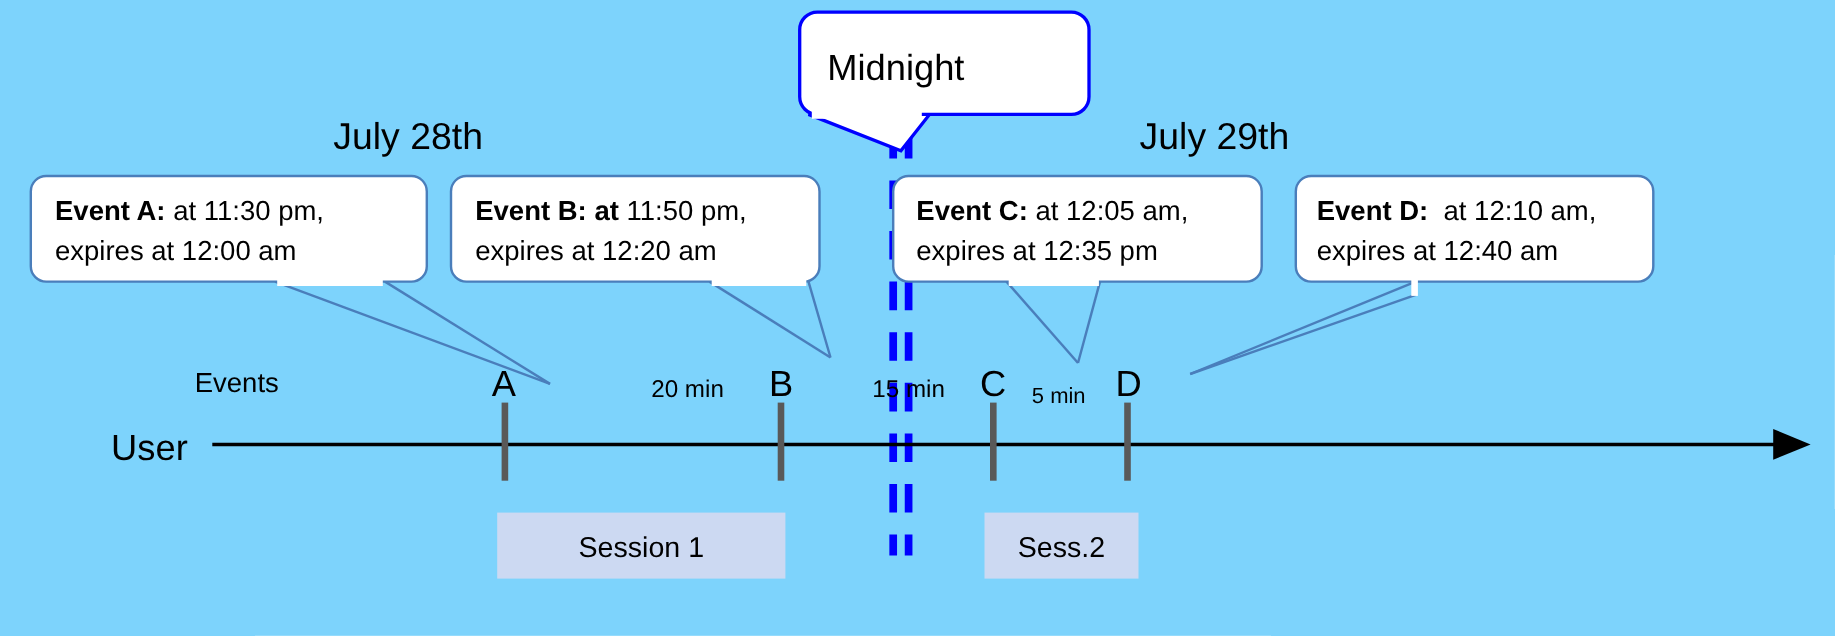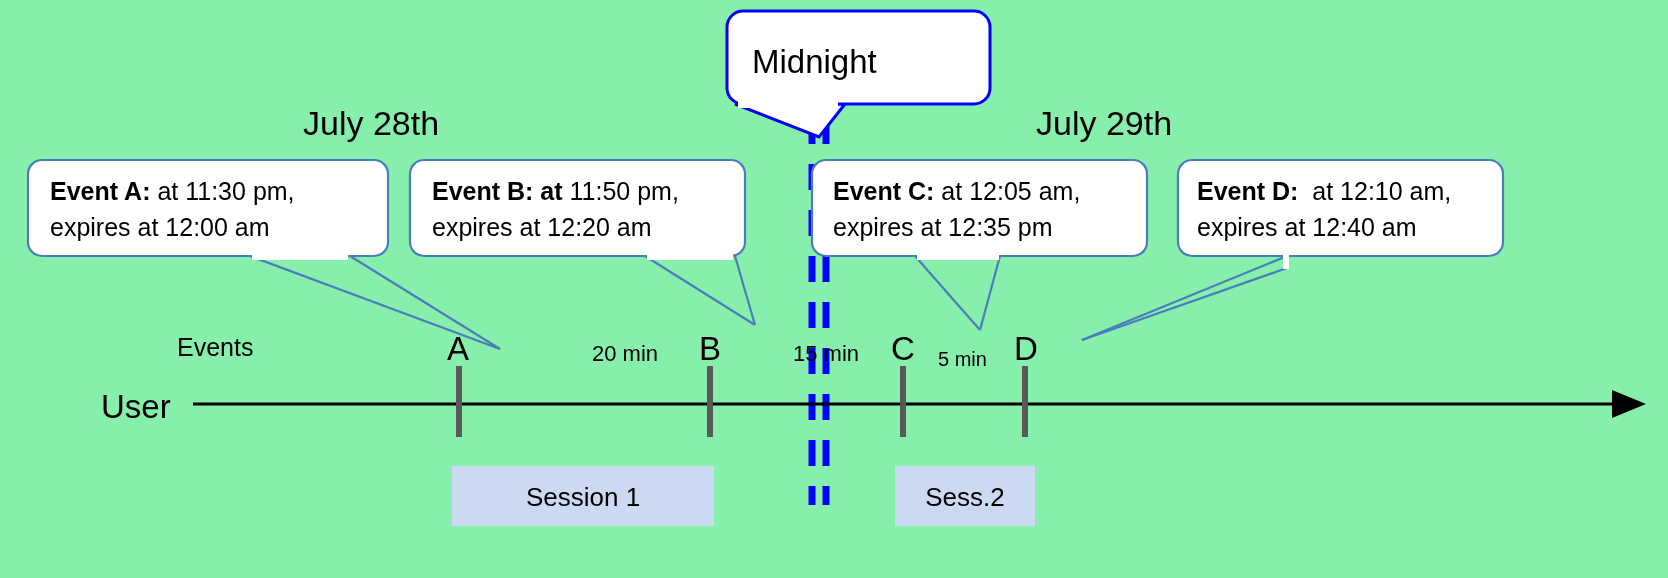--- a/index.html
+++ b/index.html
@@ -10,21 +10,21 @@
   body {
     width: 1668px;
     height: 578px;
     overflow: hidden;
     font-family: "Liberation Sans", sans-serif;
   }
   #stage {
     position: relative;
     width: 1668px;
     height: 578px;
-    background: #86efac;
+    background: #7dd3fc;
   }
   svg.layer {
     position: absolute;
     left: 0;
     top: 0;
     width: 1668px;
     height: 578px;
   }
   .callout-box {
     fill: #ffffff;

